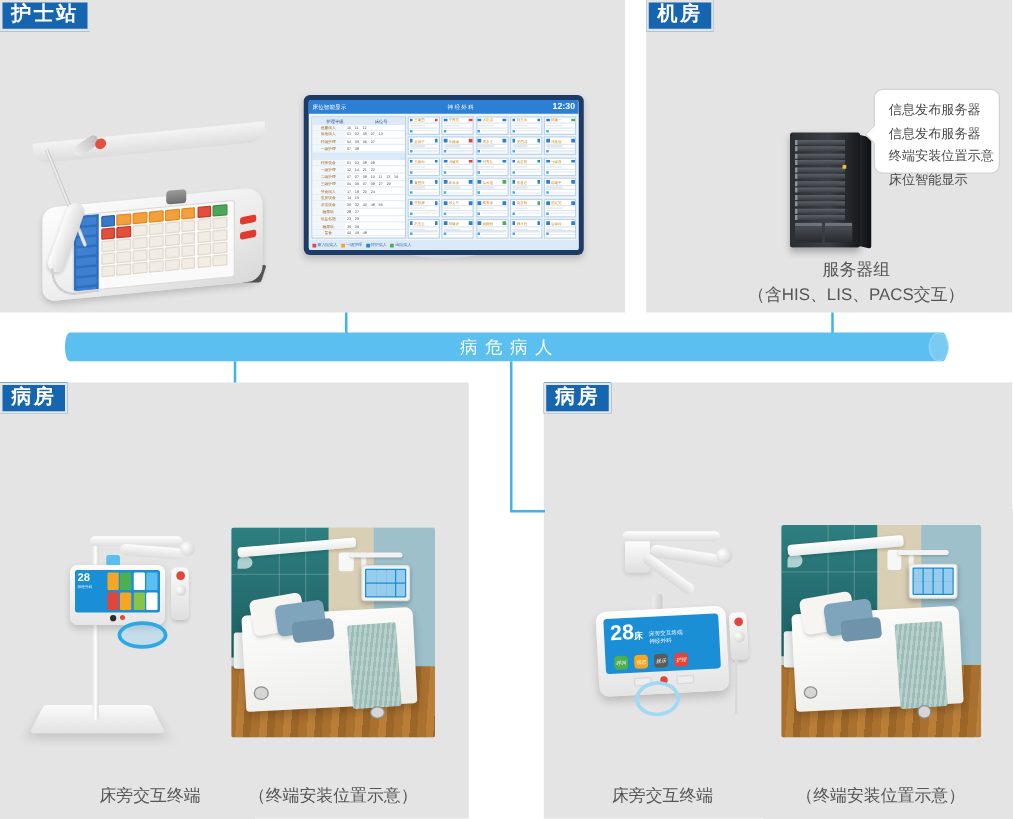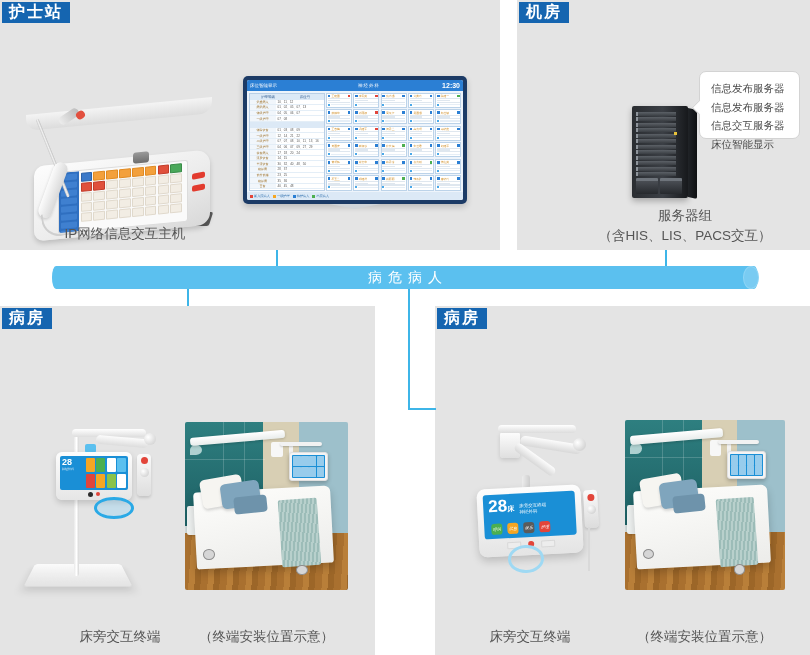--- a/index.html
+++ b/index.html
@@ -988,25 +988,24 @@
     <div class="lamp"></div>
     <div class="psu">
         <u></u>
         <u></u>
       </div>
   </div>
   <div class="callout">
     <div class="tail"></div>
     <p>信息发布服务器</p>
     <p>信息发布服务器</p>
-    <p>信息交互服务器</p>
+    <p>终端安装位置示意</p>
     <p>床位智能显示</p>
   </div>
 
-  <div class="cap" style="left:0;top:224px;width:250px;">IP网络信息交互主机</div>
   <div class="cap" style="left:560px;top:206px;width:250px;">
     <div>服务器组</div>
     <div>（含HIS、LIS、PACS交互）</div>
   </div>
 
   <div class="badge badge-ns">护士站</div>
   <div class="badge badge-sr">机房</div>
   <div class="badge badge-w1">病房</div>
   <div class="badge badge-w2">病房</div>
 

